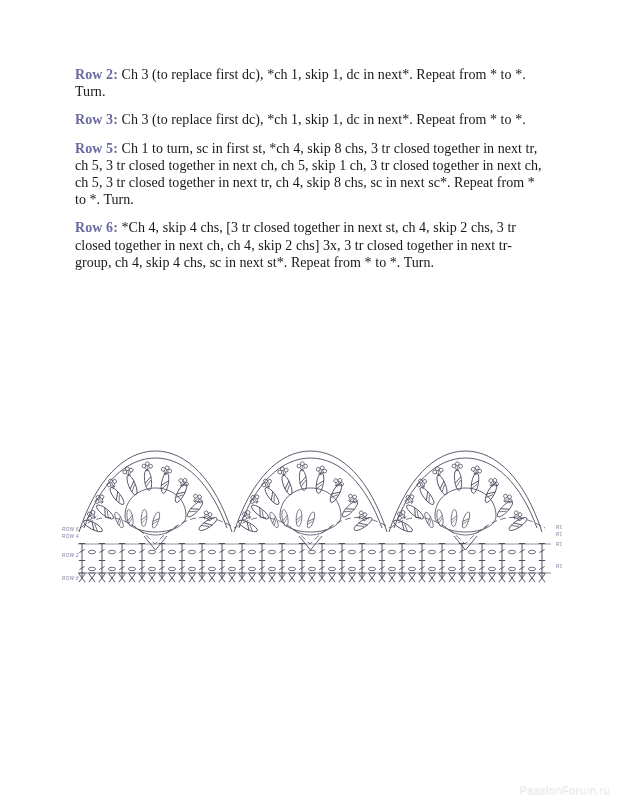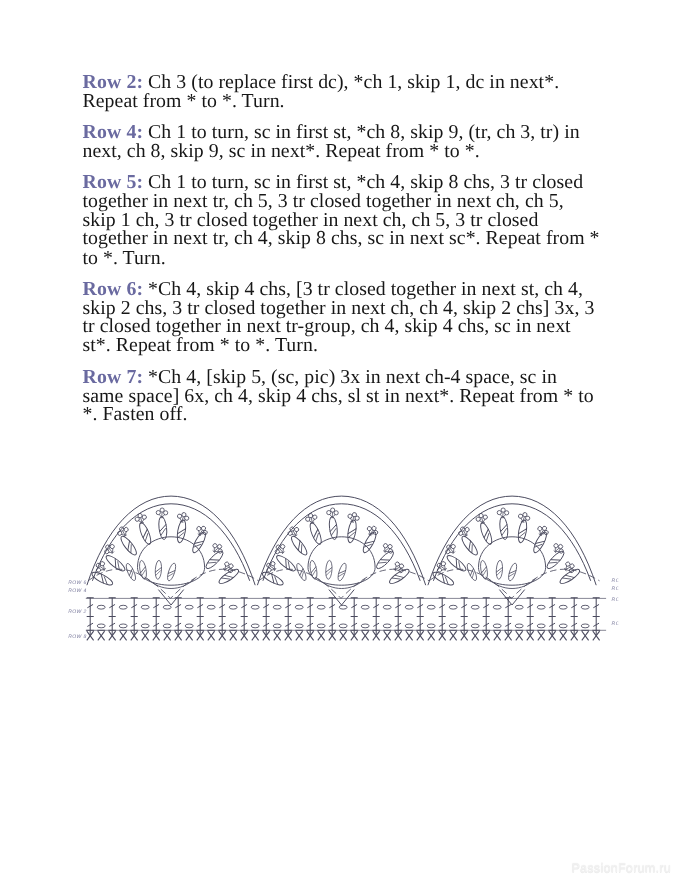--- a/index.html
+++ b/index.html
@@ -23,21 +23,21 @@
   }
 
   .instructions {
     position: absolute;
     left: 75px;
     top: 66px;
     width: 472px;
   }
 
   .row-para {
-    font-size: 18px;
+    font-size: 14px;
     line-height: 17.2px;
     color: #1b1b1b;
     margin: 0 0 11px 0;
     text-align: left;
     letter-spacing: 0.05px;
   }
 
   .row-label {
     font-weight: bold;
     color: #6a6aa0;
@@ -80,36 +80,33 @@
 <body>
 
 <div class="page">
 
   <div class="instructions">
 
     <p class="row-para">
       <span class="row-label">Row 2:</span><span class="row-body"> Ch 3 (to replace first dc), *ch 1, skip 1, dc in next*. Repeat from * to *. Turn.</span>
     </p>
 
-
     <p class="row-para">
-      <span class="row-label">Row 4:</span><span class="row-body"> Ch 1 to turn, sc in first st, *ch 8, skip 9, (tr, ch 3, tr) in next, ch 8, skip 9, sc in next*. Repeat from * to *.</span>
+      <span class="row-label">Row 3:</span><span class="row-body"> Ch 3 (to replace first dc), *ch 1, skip 1, dc in next*. Repeat from * to *.</span>
     </p>
+
 
     <p class="row-para">
       <span class="row-label">Row 5:</span><span class="row-body"> Ch 1 to turn, sc in first st, *ch 4, skip 8 chs, 3 tr closed together in next tr, ch 5, 3 tr closed together in next ch, ch 5, skip 1 ch, 3 tr closed together in next ch, ch 5, 3 tr closed together in next tr, ch 4, skip 8 chs, sc in next sc*. Repeat from * to *. Turn.</span>
     </p>
 
     <p class="row-para">
       <span class="row-label">Row 6:</span><span class="row-body"> *Ch 4, skip 4 chs, [3 tr closed together in next st, ch 4, skip 2 chs, 3 tr closed together in next ch, ch 4, skip 2 chs] 3x, 3 tr closed together in next tr-group, ch 4, skip 4 chs, sc in next st*. Repeat from * to *. Turn.</span>
     </p>
 
-    <p class="row-para">
-      <span class="row-label">Row 7:</span><span class="row-body"> *Ch 4, [skip 5, (sc, pic) 3x in next ch-4 space, sc in same space] 6x, ch 4, skip 4 chs, sl st in next*. Repeat from * to *. Fasten off.</span>
-    </p>
 
 
   </div>
 
   <div class="diagram-wrap">
     <svg class="diagram-svg" viewBox="0 0 500 145">
       <defs>
 
         <g id="motif">
 

